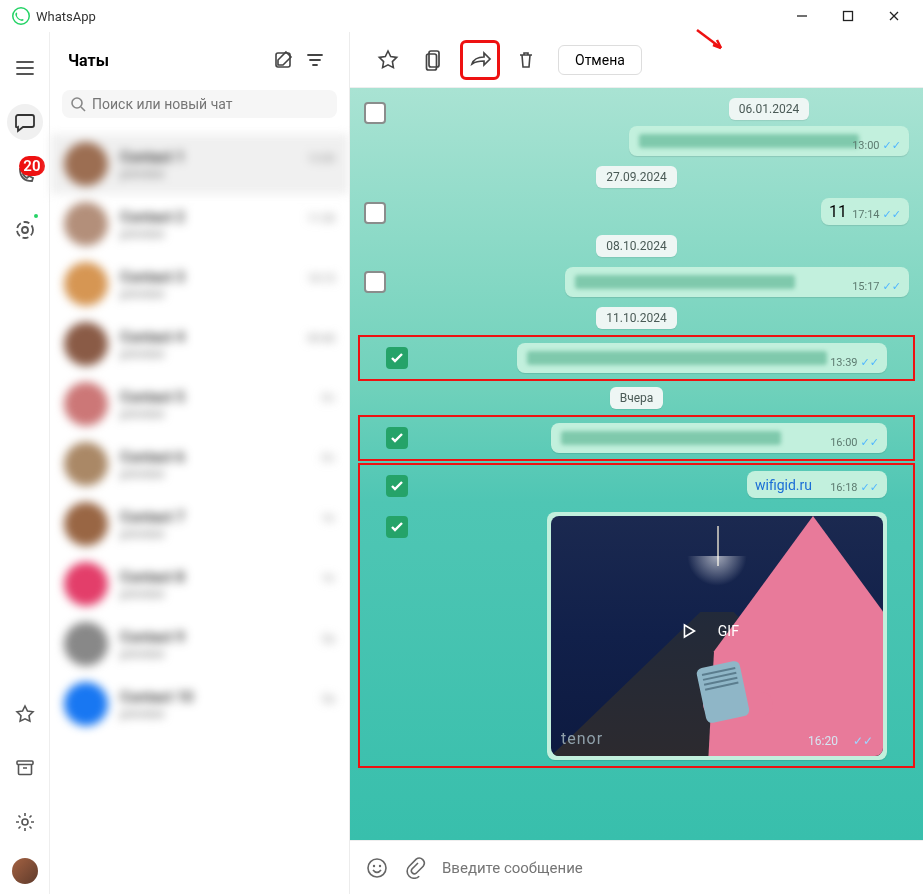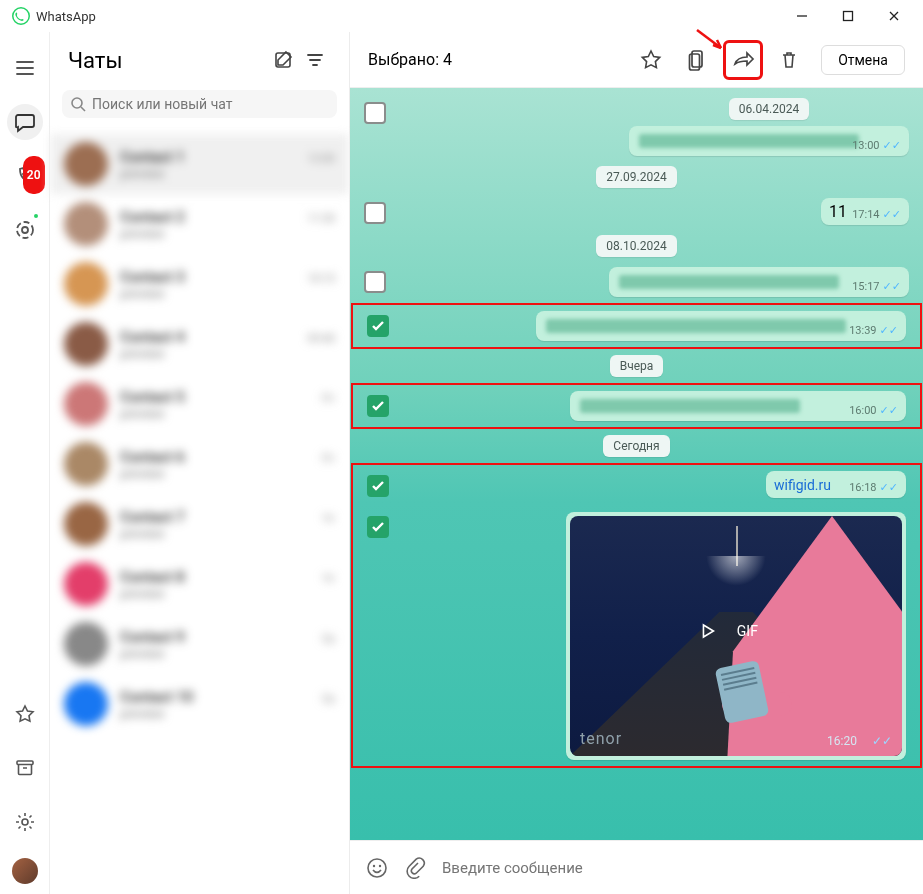--- a/index.html
+++ b/index.html
@@ -7,25 +7,25 @@
   .titlebar { height: 32px; display: flex; align-items: center; padding: 0 6px; }
   .titlebar .logo { width: 18px; height: 18px; margin-left: 6px; margin-right: 6px; }
   .titlebar .name { font-size: 13px; color: #333; flex: 1; }
   .titlebar .winbtn { width: 46px; height: 32px; display: flex; align-items: center; justify-content: center; color: #222; }
   .app { display: flex; height: calc(894px - 32px); }
   .rail { width: 50px; border-right: 1px solid #eee; display: flex; flex-direction: column; align-items: center; padding-top: 18px; gap: 18px; }
   .rail .iconbtn { width: 36px; height: 36px; border-radius: 50%; display: flex; align-items: center; justify-content: center; position: relative; }
   .rail .iconbtn.active { background: #f0f0f0; }
   .rail .spacer { flex: 1; }
   .rail .avatar { width: 26px; height: 26px; border-radius: 50%; background: linear-gradient(135deg,#a46242,#5e3a2b); margin-bottom: 10px; }
-  .badge { position: absolute; top: -2px; right: -2px; background: #e11; color: #fff; font-size: 12px; font-weight: 600; border-radius: 10px; padding: 12px 4px; line-height: 14px; min-width: 14px; text-align: center; }
+  .badge { position: absolute; top: -2px; right: -2px; background: #e11; color: #fff; font-size: 15px; font-weight: 600; border-radius: 10px; padding: 3px 4px; line-height: 14px; min-width: 14px; text-align: center; }
   .dotgreen { position: absolute; top: 0; right: 3px; width: 8px; height: 8px; background: #25d366; border-radius: 50%; border: 2px solid #fff; }
   .sidebar { width: 300px; display: flex; flex-direction: column; border-right: 1px solid #ececec; }
   .sidehead { display: flex; align-items: center; padding: 12px 18px 6px; }
-  .sidehead h1 { font-size: 22px; font-weight: 400; flex: 1; }
+  .sidehead h1 { font-size: 16px; font-weight: 700; flex: 1; }
   .sidehead .hbtn { width: 32px; height: 32px; display: flex; align-items: center; justify-content: center; }
   .search { margin: 8px 12px 16px; background: #f6f6f6; border-radius: 8px; display: flex; align-items: flex-start; padding: 6px 8px; }
   .search input { border: none; background: transparent; outline: none; font-size: 14px; color: #666; width: 100%; margin-left: 6px; }
   .chatlist { flex: 1; overflow: hidden; filter: blur(5px); }
   .chatitem { display: flex; align-items: center; padding: 8px 14px; gap: 12px; }
   .chatitem.active { background: #f0f0f0; }
   .chatitem .av { width: 44px; height: 44px; border-radius: 50%; background: #c9a07a; flex-shrink: 0; }
   .chatitem .info { flex: 1; min-width: 0; }
   .chatitem .row1 { display: flex; justify-content: space-between; align-items: baseline; }
   .chatitem .nm { font-size: 15px; font-weight: 500; color: #222; white-space: nowrap; overflow: hidden; text-overflow: ellipsis; }
@@ -49,21 +49,21 @@
   .msgrow .cbx.chk svg path { stroke: #fff; }
   .msgcol { flex: 1; display: flex; justify-content: flex-end; }
   .datebub { background: #eef6f4; color: #4a5a56; font-size: 12px; padding: 4px 10px; border-radius: 6px; box-shadow: 0 1px 1px rgba(0,0,0,0.08); }
   .dateholder { display:flex; justify-content:center; margin: 6px 0; }
   .bubble { background: #c2f0dd; border-radius: 8px; padding: 6px 8px; max-width: 520px; min-width: 80px; box-shadow: 0 1px 1px rgba(0,0,0,0.1); position: relative; }
   .bubble .blurtxt { width: 220px; height: 14px; background: #7fc9ac; border-radius: 3px; filter: blur(2px); margin:2px 52px 2px 2px; }
   .bubble .meta { position: absolute; right: 8px; bottom: 4px; font-size: 11px; color: #5d7b70; display:flex; align-items:center; gap:3px; }
   .ticks { color:#4fb6ff; }
   .bubble.simpletxt { padding: 4px 8px; }
   .bubble .txt { font-size: 16px; margin-right: 54px; display:inline-block; }
-  .redbox { border: 2px solid #e11; margin: 2px 1px; padding: 2px 0; }
+  .redbox { border: 2px solid #e11; margin: 2px 8px; padding: 2px 12px; }
   .gifbubble { width: 340px; padding: 4px; }
   .gifimg { width: 100%; height: 240px; border-radius: 8px; background: linear-gradient(180deg,#1b2950 0%, #11204a 50%, #0d1a40 100%); position: relative; overflow: hidden; }
   .gifimg .road { position:absolute; bottom:0; left:0; right:0; height:60%; background:linear-gradient(180deg,#222a3a,#2c2a2f); clip-path: polygon(45% 0, 55% 0, 100% 100%, 0 100%); }
   .gifimg .lamp { position:absolute; left:50%; top:10px; width:2px; height:40px; background:#aaa; }
   .gifimg .light { position:absolute; left:calc(50% - 30px); top:40px; width:60px; height:30px; background: radial-gradient(circle at top,#fff9 0%,transparent 70%); }
   .gifimg .patrick { position:absolute; right:-40px; bottom:-20px; width:220px; height:260px; background:#e87a9a; clip-path: polygon(50% 0%, 95% 52%, 98% 100%, 2% 100%, 5% 52%); }
   .gifimg .phand { position:absolute; right:110px; bottom:40px; width:70px; height:24px; background:#e87a9a; border-radius:12px; }
   .gifimg .phone { position:absolute; right:138px; bottom:36px; width:44px; height:56px; background:#8fb6c7; border-radius:6px; transform:rotate(-12deg); display:flex; flex-direction:column; gap:3px; padding:6px 5px; }
   .gifimg .phone div { height:2px; background:#5b7d8e; }
   .gifimg .playgif { position:absolute; left:48%; top:48%; transform:translate(-50%,-50%); color:#fff; font-size:14px; display:flex; align-items:center; gap:20px; }
@@ -272,21 +272,20 @@
               <span class="tm">Ср</span>
             </div>
             <div class="prev">preview</div>
           </div>
         </div>
     </div>
   </div>
 
   <div class="main">
     <div class="mhead">
-      <span class="title">Выбрано: 4</span>
       <div class="mbtn">
           <svg width="22" height="22">
             <path d="M11 2l2.7 5.5 6 .9-4.3 4.2 1 6L11 15.8 5.6 18.6l1-6L2.3 8.4l6-.9z" fill="none" stroke="#444" stroke-width="1.6"></path>
           </svg>
         </div>
       <div class="mbtn">
           <svg width="20" height="22">
             <rect x="5" y="2" width="10" height="16" rx="2" fill="none" stroke="#444" stroke-width="1.7"></rect>
             <rect x="2.5" y="5" width="10" height="16" rx="2" fill="none" stroke="#444" stroke-width="1.7"></rect>
           </svg>
@@ -309,21 +308,21 @@
           </svg>
       </span>
     </div>
 
     <div class="messages">
 
       <div class="msgrow">
         <div class="cbx"></div>
         <div class="msgcol">
           <div style="display:flex;flex-direction:column;align-items:center;gap:6px;">
-            <div class="datebub">06.04.2024</div>
+            <div class="datebub">06.01.2024</div>
             <div class="bubble" style="width:280px;">
               <div class="blurtxt"></div>
               <span class="meta">
                   <span>13:00</span>
                   <span class="ticks">✓✓</span>
                 </span>
             </div>
           </div>
         </div>
       </div>
@@ -345,30 +344,33 @@
         </div>
       </div>
 
       <div class="dateholder">
           <div class="datebub">08.10.2024</div>
         </div>
 
       <div class="msgrow">
         <div class="cbx"></div>
         <div class="msgcol">
-          <div class="bubble" style="width:300px;">
+          <div class="bubble" style="width:344px;">
             <div class="blurtxt"></div>
             <span class="meta">
                 <span>15:17</span>
                 <span class="ticks">✓✓</span>
               </span>
           </div>
         </div>
       </div>
 
+      <div class="dateholder">
+          <div class="datebub">11.10.2024</div>
+        </div>
 
       <div class="redbox">
         <div class="msgrow">
           <div class="cbx chk">
               <svg width="14" height="14">
                 <path d="M2 7l3 3 7-7" fill="none" stroke-width="2.4"></path>
               </svg>
             </div>
           <div class="msgcol">
             <div class="bubble" style="width:370px;">
@@ -398,23 +400,20 @@
               <div class="blurtxt"></div>
               <span class="meta">
                   <span>16:00</span>
                   <span class="ticks">✓✓</span>
                 </span>
             </div>
           </div>
         </div>
       </div>
 
-      <div class="dateholder">
-          <div class="datebub">Сегодня</div>
-        </div>
 
       <div class="redbox">
         <div class="msgrow">
           <div class="cbx chk">
               <svg width="14" height="14">
                 <path d="M2 7l3 3 7-7" fill="none" stroke-width="2.4"></path>
               </svg>
             </div>
           <div class="msgcol">
             <div class="bubble simpletxt" style="min-width:140px;">

